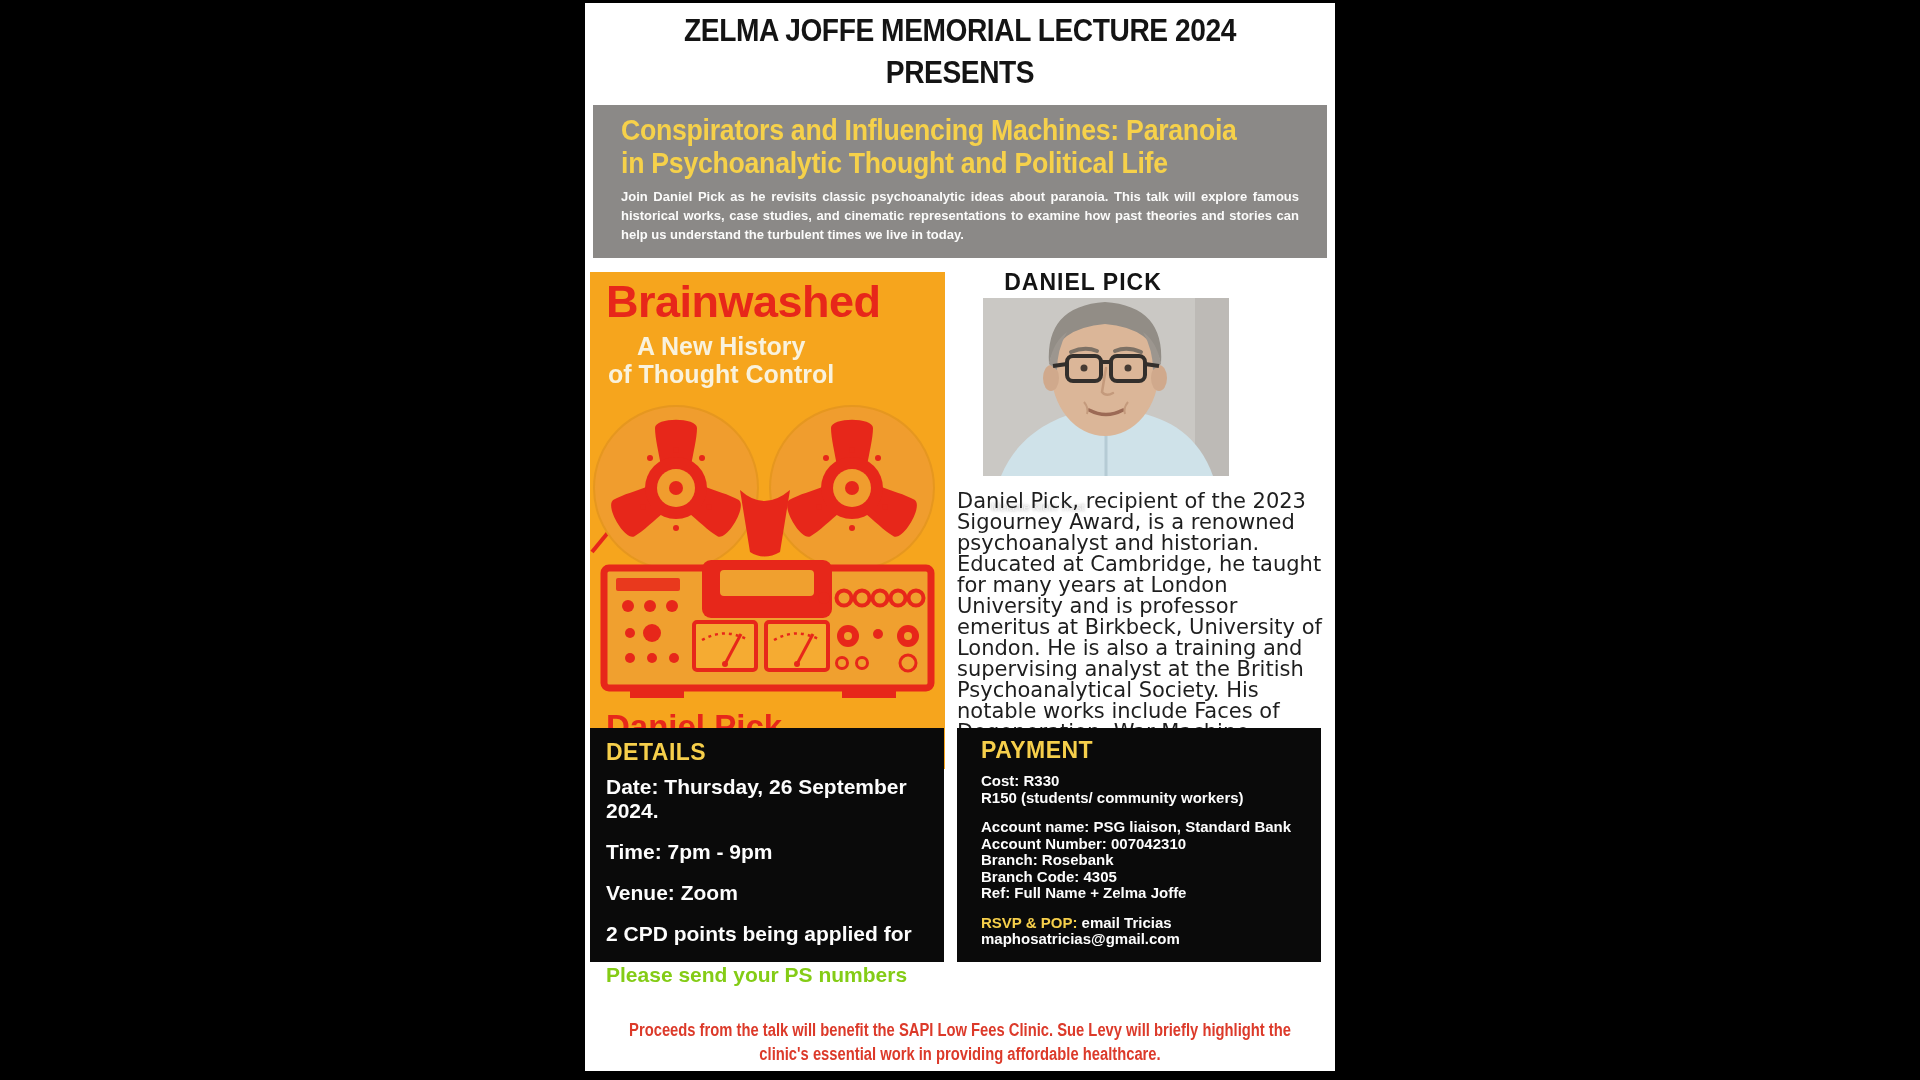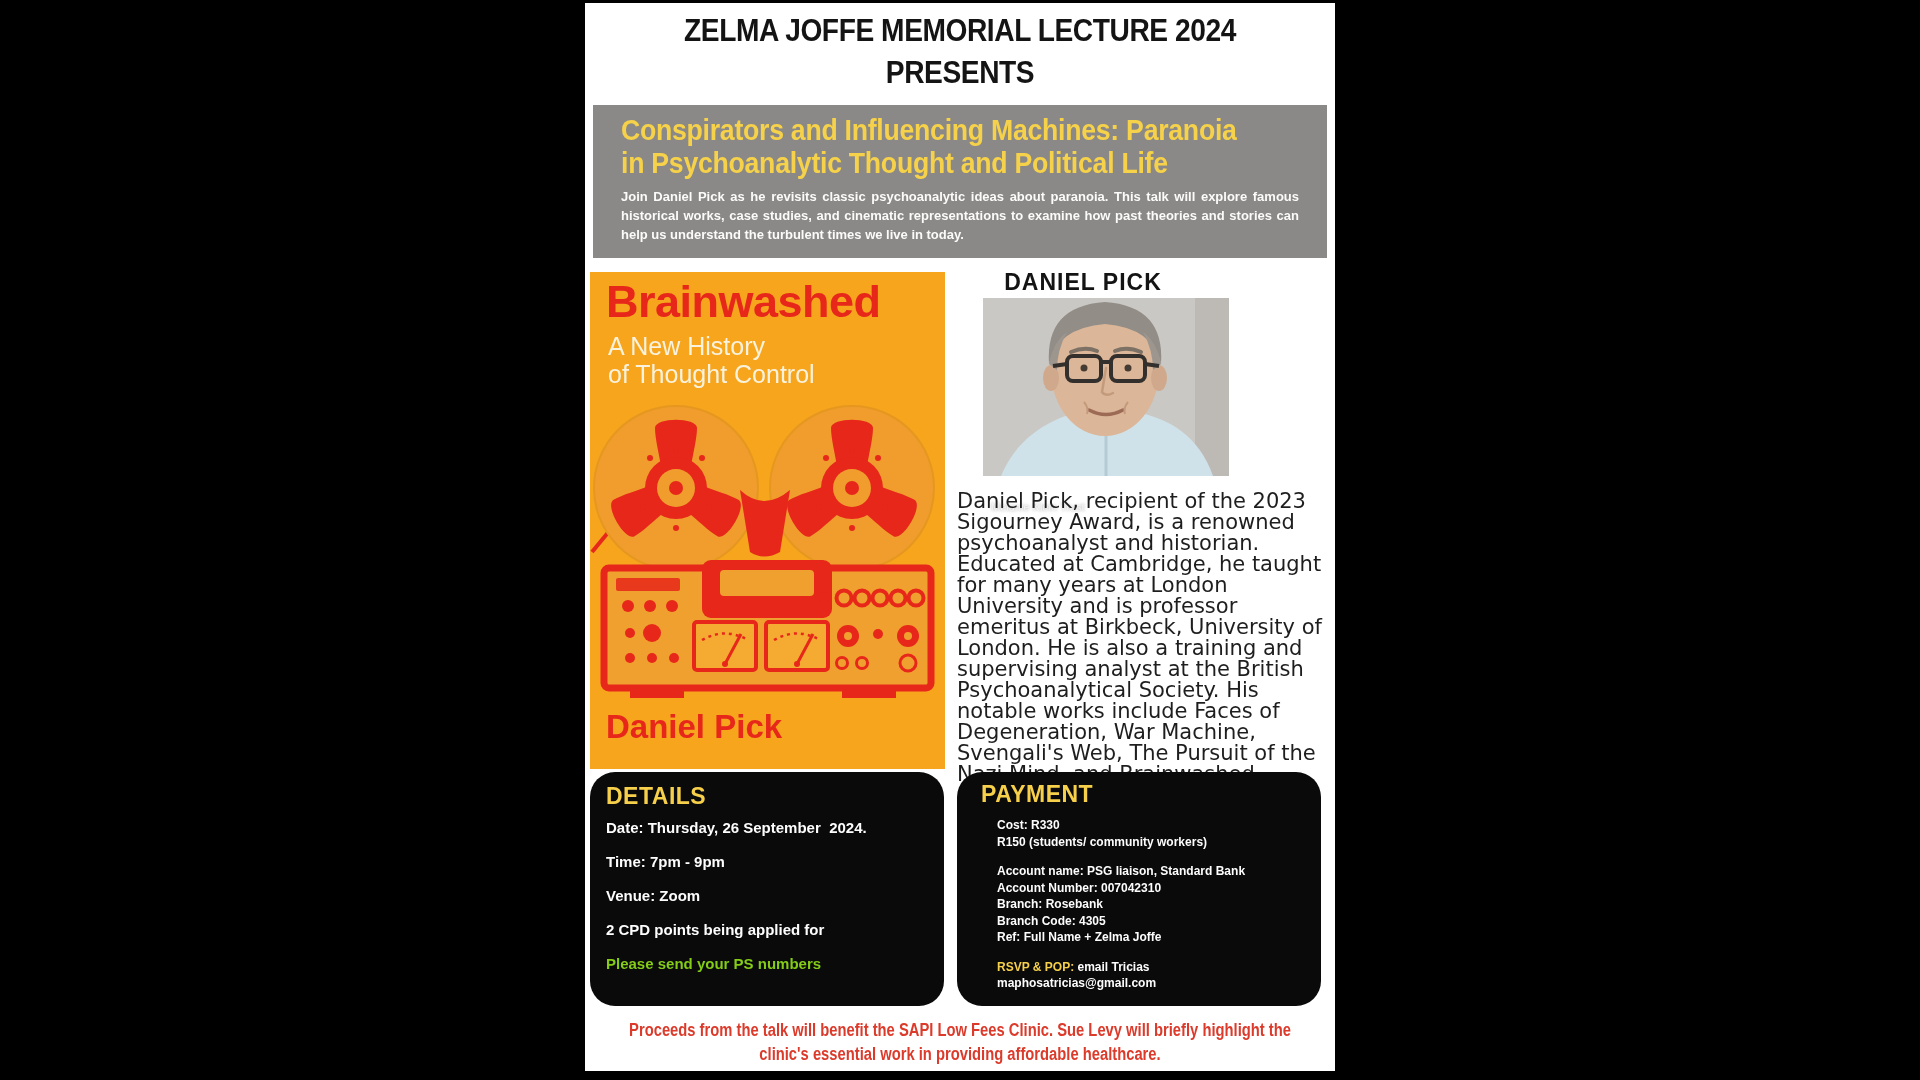--- a/index.html
+++ b/index.html
@@ -19,43 +19,43 @@
   .banner-title{font-size:29px;line-height:33px;font-weight:800;color:#f6d14a;
                 white-space:pre-line;transform:scaleX(0.92);transform-origin:left top;
                 width:770px;letter-spacing:-0.3px;}
   .banner-desc{margin-top:7px;font-size:13px;line-height:19px;font-weight:700;color:#fbfbfa;
                text-align:justify;}
 
   
   .cover{position:absolute;left:5px;top:269px;width:355px;height:497px;background:#f6a51d;overflow:hidden;}
   .cover-title{position:absolute;left:16px;top:4px;font-size:45px;font-weight:800;color:#e7271a;
                letter-spacing:-0.5px;}
-  .cover-subtitle{position:absolute;left:18px;top:60px;font-size:25px;line-height:28px;font-weight:400;
-                  color:#f9f2dd;white-space:pre-line;}
+  .cover-subtitle{position:absolute;left:18px;top:60px;font-size:25px;line-height:28px;font-weight:700;
+                  color:#f9f2dd;white-space:pre-line;text-align:center;}
   .recorder{position:absolute;left:0;top:128px;}
   .cover-author{position:absolute;left:16px;top:436px;font-size:33px;font-weight:800;color:#e7271a;}
 
   
   .speaker-heading{position:absolute;left:348px;top:266px;width:300px;text-align:center;
                    font-size:23px;font-weight:800;letter-spacing:1px;color:#141414;}
   .photo{position:absolute;left:398px;top:295px;width:246px;height:222px;overflow:hidden;}
   .photo-caption{position:absolute;left:8px;bottom:7px;font-size:11px;color:#f4f4f4;font-weight:500;
                  text-shadow:0 0 3px rgba(0,0,0,.35);}
   .bio{position:absolute;left:372px;top:488px;width:380px;font-family:"DejaVu Sans",sans-serif;
        font-size:21px;line-height:21px;color:#1e1e1e;}
 
   
-  .box{position:absolute;top:769px;background:#0a0a0a;box-sizing:border-box;color:#fdfdfd;border-radius:25px;}
+  .box{position:absolute;top:725px;background:#0a0a0a;box-sizing:border-box;color:#fdfdfd;}
   .details-box{left:5px;width:354px;height:234px;padding:11px 16px;}
   .payment-box{left:372px;width:364px;height:234px;padding:9px 24px;}
   .box-heading{font-size:23px;font-weight:800;color:#f6cf4b;letter-spacing:0.5px;margin-bottom:9px;}
-  .detail-line{font-size:15px;font-weight:700;margin-bottom:17px;white-space:pre-wrap;}
+  .detail-line{font-size:21px;font-weight:700;margin-bottom:17px;white-space:pre-wrap;}
   .detail-line.highlight{color:#84cc16;}
   .pay-group{margin-bottom:13px;}
-  .pay-line{font-size:12px;line-height:16.5px;font-weight:700;margin-left:16px;}
+  .pay-line{font-size:15px;line-height:16.5px;font-weight:700;}
   .pay-yellow{color:#f6cf4b;}
 
   
   .footer{position:absolute;top:1015px;left:50%;width:900px;margin-left:-450px;
           transform:scaleX(0.82);transform-origin:center top;text-align:center;
           font-size:18px;line-height:24px;font-weight:700;color:#dc3a2a;white-space:pre-line;}
 </style>
 </head>
 <body>
 

